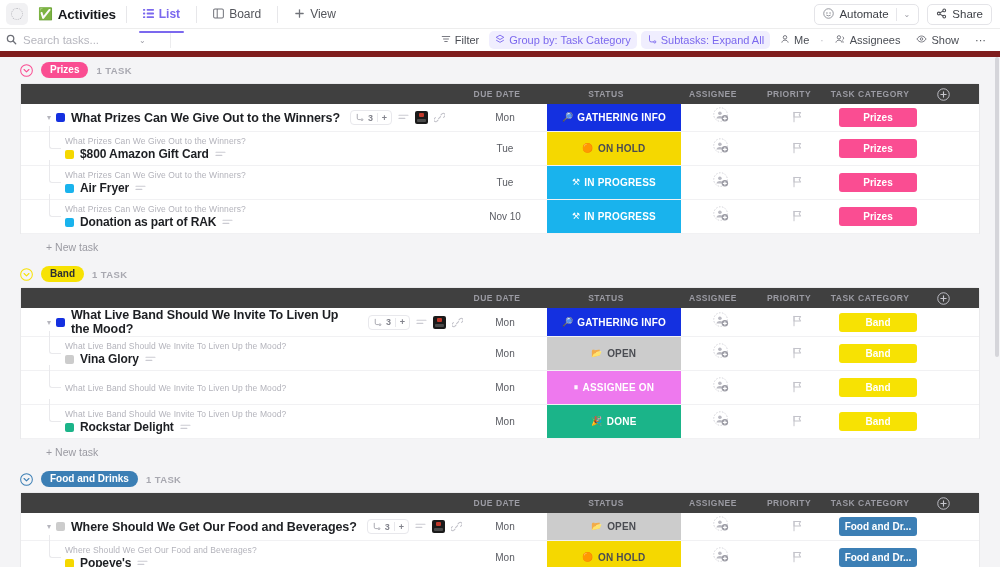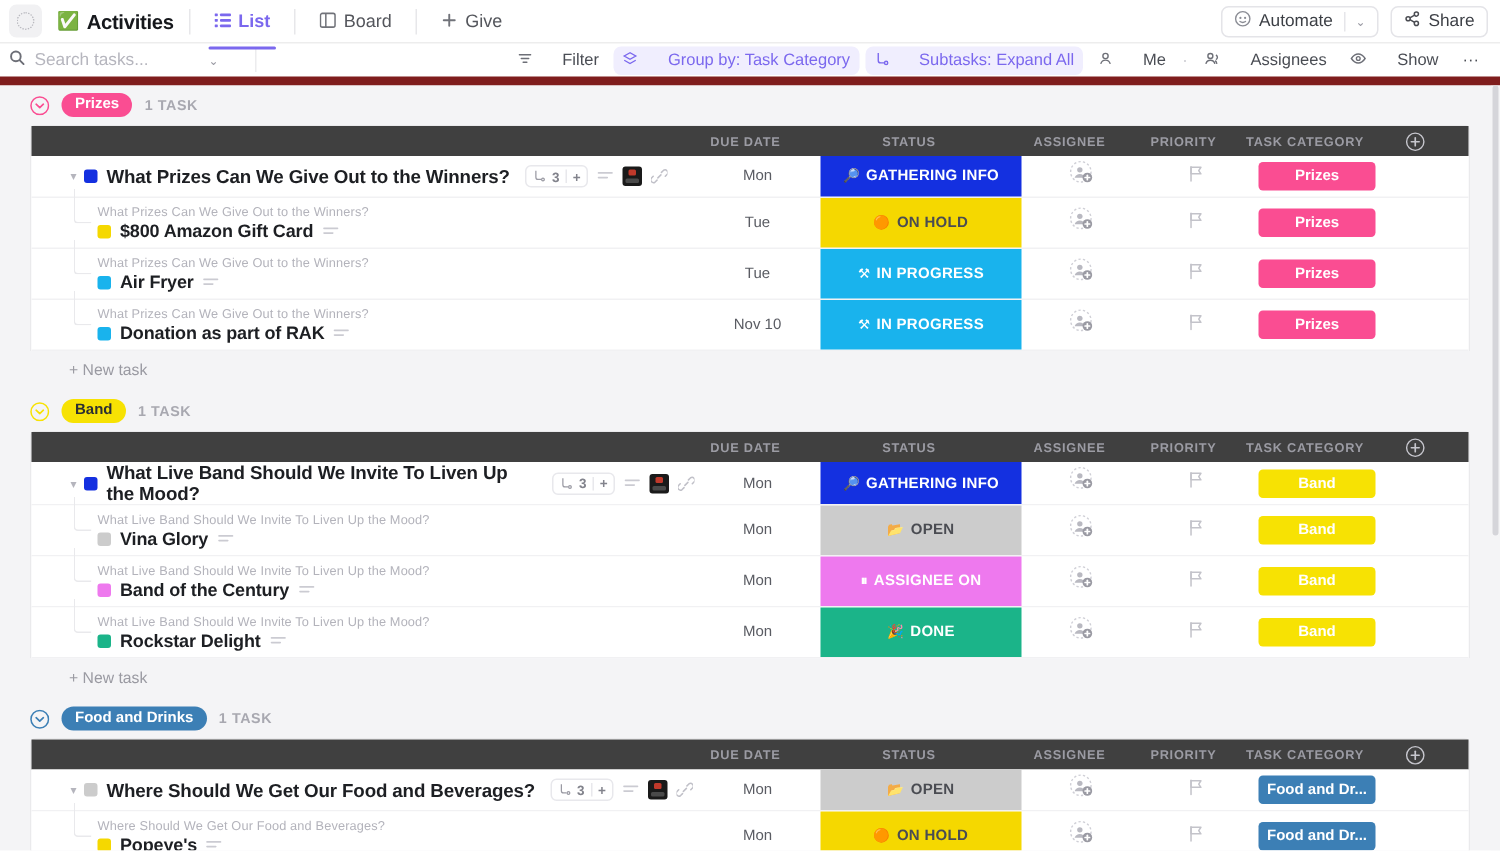--- a/index.html
+++ b/index.html
@@ -71,21 +71,21 @@
   .search-wrap { display: flex; align-items: center; gap: 6px; width: 160px; }
   .search-input {
     border: none; outline: none; font-size: 11.5px; color: #30323a;
     width: 110px; background: transparent;
     font-family: "Liberation Sans", sans-serif;
   }
   .search-input::placeholder { color: #b6b6be; }
   .fb-div { width: 1px; height: 16px; background: #ececee; margin-left: 4px; }
   .filter-right { margin-left: auto; display: flex; align-items: center; gap: 4px; }
   .fb-item {
-    display: flex; align-items: center; gap: 20px;
+    display: flex; align-items: center; gap: 4px;
     font-size: 11px; color: #4a4d54; padding: 3px 6px;
     border-radius: 5px; cursor: pointer; white-space: nowrap;
   }
   .fb-item.hl { background: #f0eefe; color: #7b68ee; }
   .fb-dot { color: #b8b8c0; font-size: 10px; padding: 0 1px; }
 
   
   .board {
     background: #f4f4f6;
     height: calc(567px - 29px - 28px);
@@ -262,21 +262,21 @@
 
   <div class="view-tab">
     <span>
       <svg width="11" height="11" viewBox="0 0 12 12">
           <g stroke="#71737a" stroke-width="1.4" stroke-linecap="round">
             <line x1="6" y1="2" x2="6" y2="10"></line>
             <line x1="2" y1="6" x2="10" y2="6"></line>
           </g>
         </svg>
     </span>
-    <span>Give</span>
+    <span>View</span>
   </div>
 
   <div class="topbar-right">
     <div class="pill-btn">
       <span>
         <svg width="11" height="11" viewBox="0 0 12 12">
             <circle cx="6" cy="6" r="5.2" fill="none" stroke="#8b8d95" stroke-width="1"></circle>
             <circle cx="4.3" cy="5.4" r=".8" fill="#8b8d95"></circle>
             <circle cx="7.7" cy="5.4" r=".8" fill="#8b8d95"></circle>
             <path d="M4 8 Q6 9.4 8 8" fill="none" stroke="#8b8d95" stroke-width="1" stroke-linecap="round"></path>
@@ -814,32 +814,20 @@
             <div class="cell c-cat center">
               <span class="cat-badge" style="background:#f7e203">Band</span>
             </div>
             <div class="cell c-add"></div>
           </div>
           <div class="row">
             <div class="cell c-name">
               <div class="subname">
                 <span class="tree"></span>
                 <span class="parent-label">What Live Band Should We Invite To Liven Up the Mood?</span>
-                <span class="sub-title-line">
-                  <span class="sq" style="background:#ee79ee"></span>
-                  <span class="sub-title">Band of the Century</span>
-                  <span class="mini-ico">
-                    <svg width="11" height="9" viewBox="0 0 12 10">
-                      <g stroke="#cbcbd2" stroke-width="1.2" stroke-linecap="round">
-                        <line x1="1" y1="2.5" x2="11" y2="2.5"></line>
-                        <line x1="1" y1="6" x2="7.5" y2="6"></line>
-                      </g>
-                    </svg>
-                  </span>
-                </span>
               </div>
             </div>
             <div class="cell c-due center">
               <span class="due">Mon</span>
             </div>
             <div class="cell c-status">
               <div class="status-badge" style="background:#ee79ee;color:#ffffff">
                 <span class="st-emoji">⏸</span>
                 <span>ASSIGNEE ON</span>
               </div>

